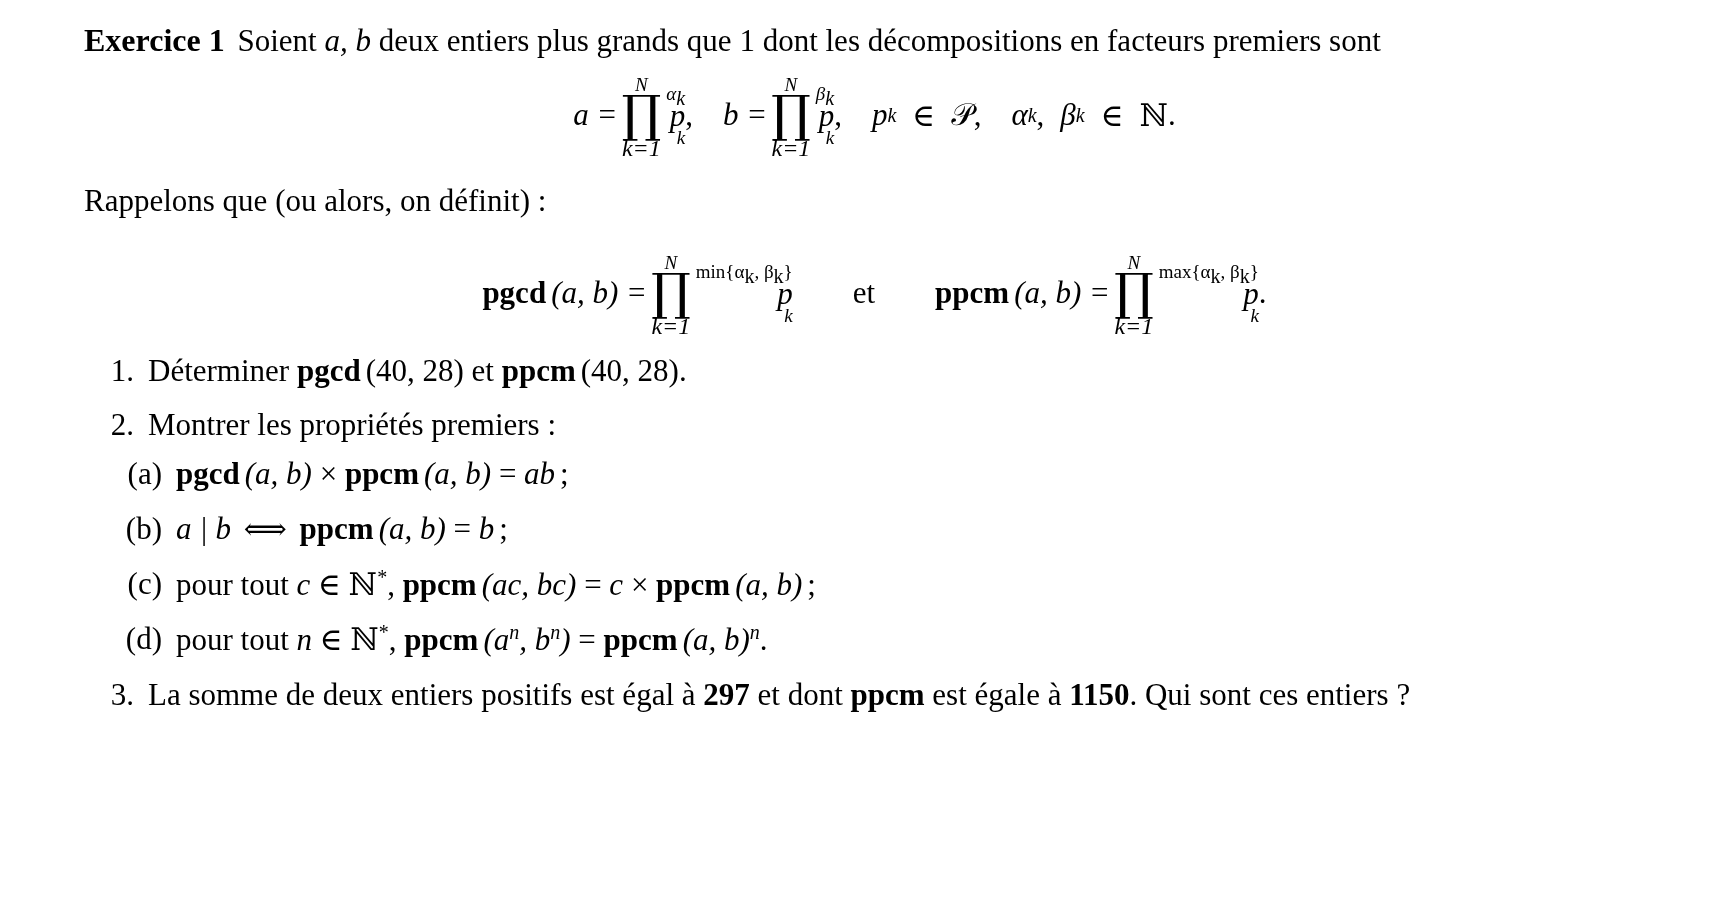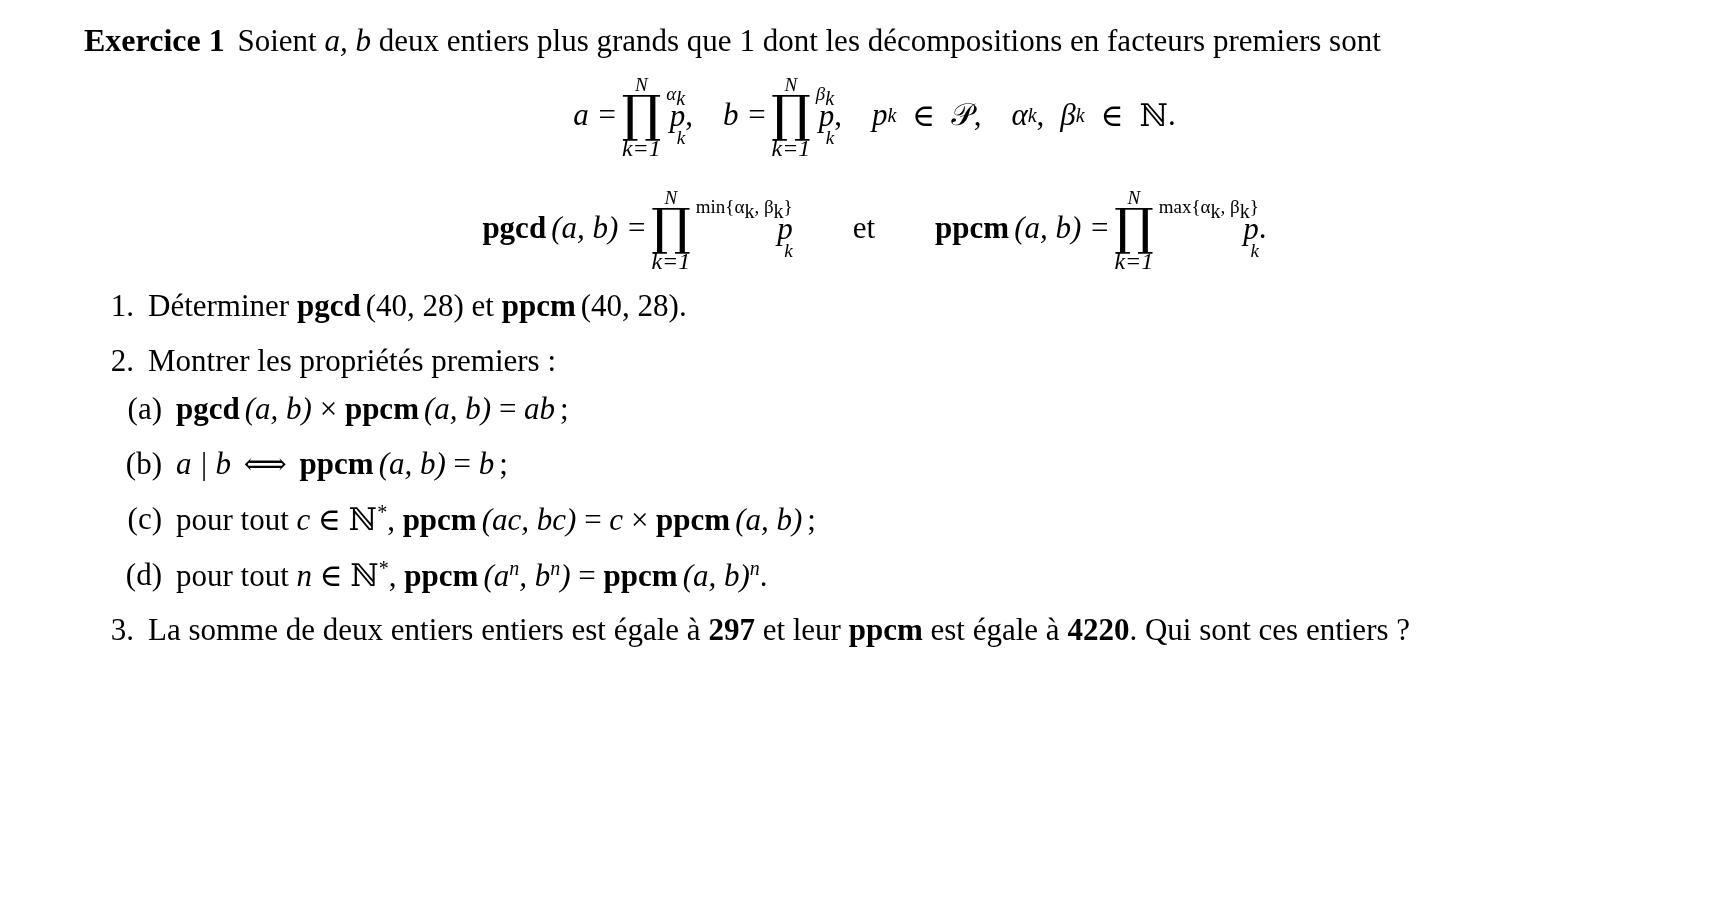--- a/index.html
+++ b/index.html
@@ -199,20 +199,21 @@
       <span class="mathit">β</span>
         <span class="sub-small mathit">k</span>
       <span class="opsp"></span>
       <span>∈</span>
       <span class="opsp"></span>
       <span class="bb">ℕ</span>
         <span>.</span>
     </div>
   </div>
 
+  <p class="para" style="margin-top:22px;">Rappelons que (ou alors, on définit) :</p>
 
   <div class="display" style="margin-top:28px;">
     <div class="eq-row">
       <span class="bold-op">pgcd</span>
       <span class="thin"></span>
       <span class="mathit">(a, b) =</span>
       <span class="bigprod">
         <span class="lim-top">N</span>
         <span class="sym">∏</span>
         <span class="lim-bot">k=1</span>
@@ -313,24 +314,24 @@
             <b>ppcm</b><span class="thin"></span><i class="mvar">(a, b)</i><span class="sup-small mathit">n</span><span>.</span>
           </span>
         </li>
 
       </ol>
     </li>
 
     <li style="margin-top:4px;">
       <span class="marker">3.</span>
       <span class="item-body justify-body" style="max-width:1500px;">
-        <span>La somme de deux entiers entiers est égale à</span>
+        <span>La somme de deux entiers positifs est égal à</span>
         <b>297</b>
-        <span>et leur</span>
+        <span>et dont</span>
         <b>ppcm</b>
         <span>est égale à</span>
-        <b>4220</b><span>. Qui sont ces entiers ?</span>
+        <b>1150</b><span>. Qui sont ces entiers ?</span>
       </span>
     </li>
 
   </ol>
 
 </div>
 
 </body></html>

